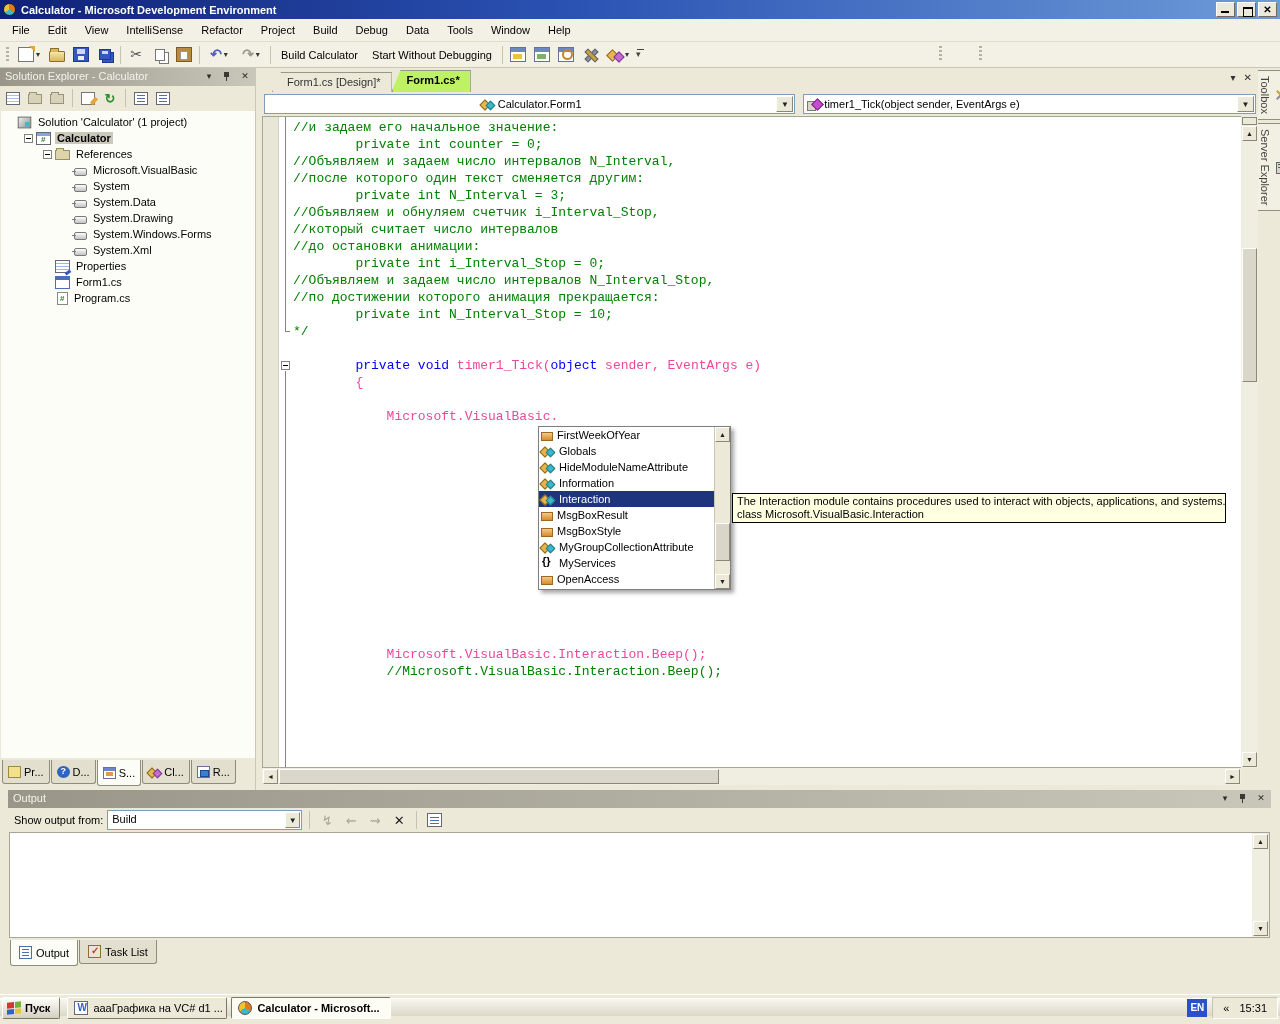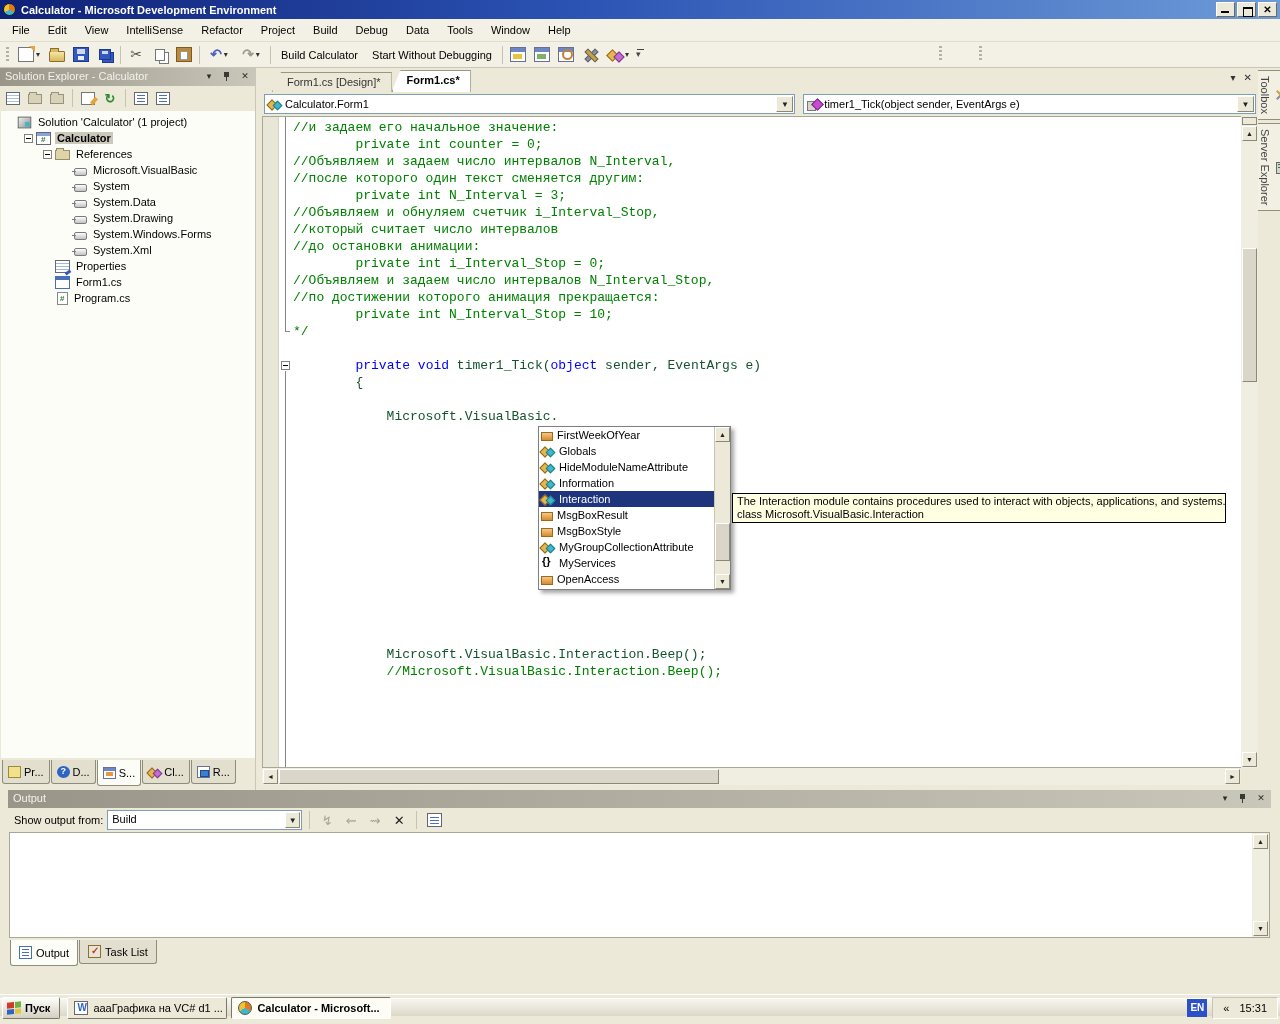--- a/index.html
+++ b/index.html
@@ -132,26 +132,26 @@
   .st-classview::before{content:"";position:absolute;left:0;top:3px;width:6px;height:6px;background:#e8b64c;border:1px solid #8a6a1f;transform:rotate(45deg);}
   .st-classview::after{content:"";position:absolute;left:6px;top:4px;width:5px;height:5px;background:#c46bd4;border:1px solid #7d3a8c;transform:rotate(45deg);}
   .st-resview{background:#fff;border:1px solid #6a6f94;}
   .st-resview::after{content:"";position:absolute;left:2px;top:3px;width:7px;height:5px;background:#3a7fd4;border:1px solid #1d4a8c;}
 
   
   .editor{position:absolute;left:262px;top:68px;width:996px;height:722px;background:#ece9d8;}
   .edit-tabstrip{position:absolute;left:0;top:0;width:996px;height:24px;display:flex;align-items:flex-end;padding-left:10px;}
   .etab{height:20px;line-height:19px;padding:0 10px 0 14px;border:1px solid #999687;border-bottom:none;
     background:#ece9d8;color:#333;clip-path:polygon(9px 0,100% 0,100% 100%,0 100%);}
-  .etab.on{background:#ffffff;font-weight:bold;color:#000;height:22px;}
+  .etab.on{background:#bef264;font-weight:bold;color:#000;height:22px;}
   .tab-ctrls{position:absolute;right:6px;top:4px;display:flex;gap:8px;color:#333;}
   .tab-ctrl{font-size:10px;}
   .edit-navbar{position:absolute;left:0;top:24px;width:996px;height:24px;display:flex;gap:8px;padding:1px 2px;align-items:center;}
   .combo{height:20px;background:#fff;border:1px solid #7f9db9;display:flex;align-items:center;position:relative;padding-left:3px;gap:3px;}
-  .combo-left{width:580px;}
+  .combo-left{width:580px;justify-content:center;}
   .combo-right{width:494px;}
   .combo-txt{white-space:nowrap;overflow:hidden;}
   .combo-btn{position:absolute;right:1px;top:1px;bottom:1px;width:17px;background:#ece9d8;border:1px solid;
     border-color:#fff #8a8876 #8a8876 #fff;display:flex;align-items:center;justify-content:center;font-size:8px;color:#222;}
   .cicon{width:14px;height:13px;position:relative;flex:none;}
   .ci-class::before{content:"";position:absolute;left:0;top:3px;width:6px;height:6px;background:#e8b64c;border:1px solid #8a6a1f;transform:rotate(45deg);}
   .ci-class::after{content:"";position:absolute;left:6px;top:4px;width:5px;height:5px;background:#3fb6c9;border:1px solid #1f7f8a;transform:rotate(45deg);}
   .ci-method::before{content:"";position:absolute;left:0;top:3px;width:7px;height:8px;background:#d8d5c8;border:1px solid #777;}
   .ci-method::after{content:"";position:absolute;left:6px;top:2px;width:7px;height:7px;background:#c84bd4;border:1px solid #6d2a78;transform:rotate(45deg);}
 
@@ -160,21 +160,21 @@
   .sel-margin{position:absolute;left:0;top:0;width:16px;height:652px;background:#e8e6d7;border-right:1px solid #d6d3c4;}
   .fold-margin{position:absolute;left:17px;top:0;width:13px;height:652px;background:#fff;}
   .fold-seg{position:absolute;background:#848484;}
   .fold-box{position:absolute;left:18px;top:244px;width:9px;height:9px;border:1px solid #848484;background:#fff;}
   .fold-box::before{content:"";position:absolute;left:1px;right:1px;top:3px;height:1px;background:#000;}
   .code-text{position:absolute;left:30px;top:2px;right:0;font-family:"Liberation Mono","DejaVu Sans Mono",monospace;
     font-size:13px;line-height:17px;white-space:pre;}
   .code-line{height:17px;font-family:Liberation Mono, monospace;}
   .tok-c{color:#008000;}
   .tok-k{color:#0000ff;}
-  .tok-p{color:#14532d;}
+  .tok-p{color:#ec4899;}
 
   
   .isense{position:absolute;left:275px;top:309px;width:193px;height:164px;background:#fff;
     border:1px solid #7f7f7f;box-shadow:3px 3px 4px rgba(0,0,0,.35);z-index:5;}
   .irow{height:16px;display:flex;align-items:center;gap:4px;padding-left:2px;margin-right:16px;white-space:nowrap;}
   .irow.isel{background:#1e357e;color:#fff;}
   .iicon{width:14px;height:12px;position:relative;flex:none;}
   .ii-enum{width:12px;height:9px;margin-top:2px;background:linear-gradient(#f2c989,#d98a2b);border:1px solid #9a6a1f;}
   .ii-class::before{content:"";position:absolute;left:0;top:3px;width:6px;height:6px;background:#e8b64c;border:1px solid #8a6a1f;transform:rotate(45deg);}
   .ii-class::after{content:"";position:absolute;left:6px;top:4px;width:5px;height:5px;background:#3fb6c9;border:1px solid #1f7f8a;transform:rotate(45deg);}

